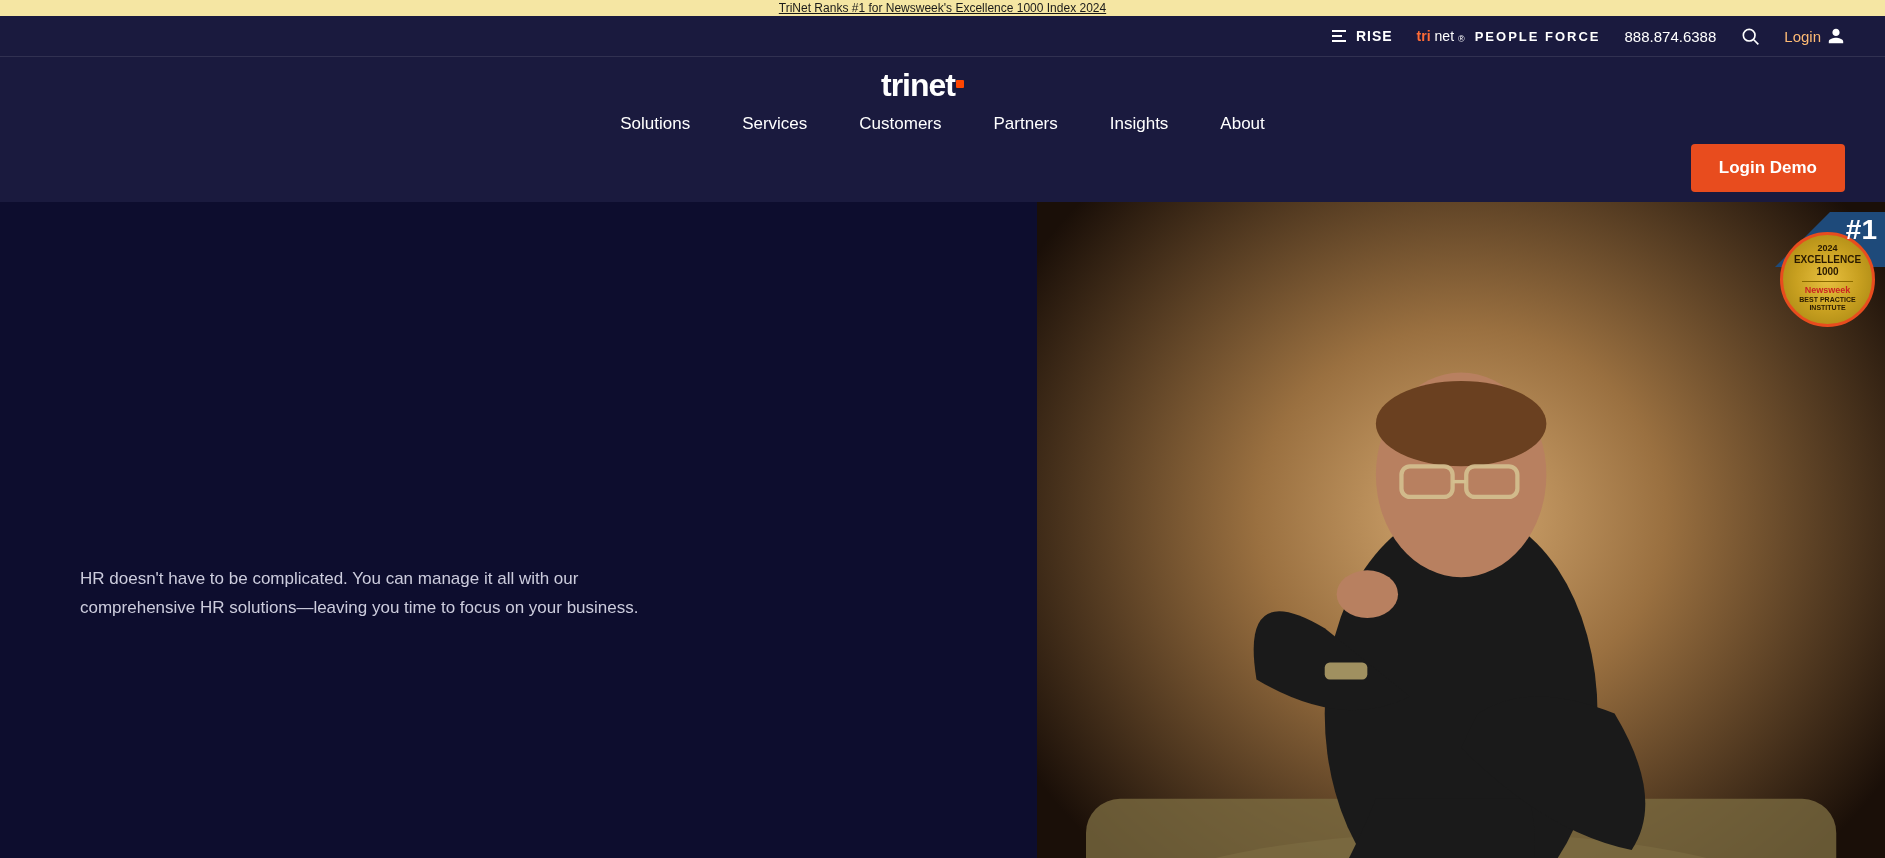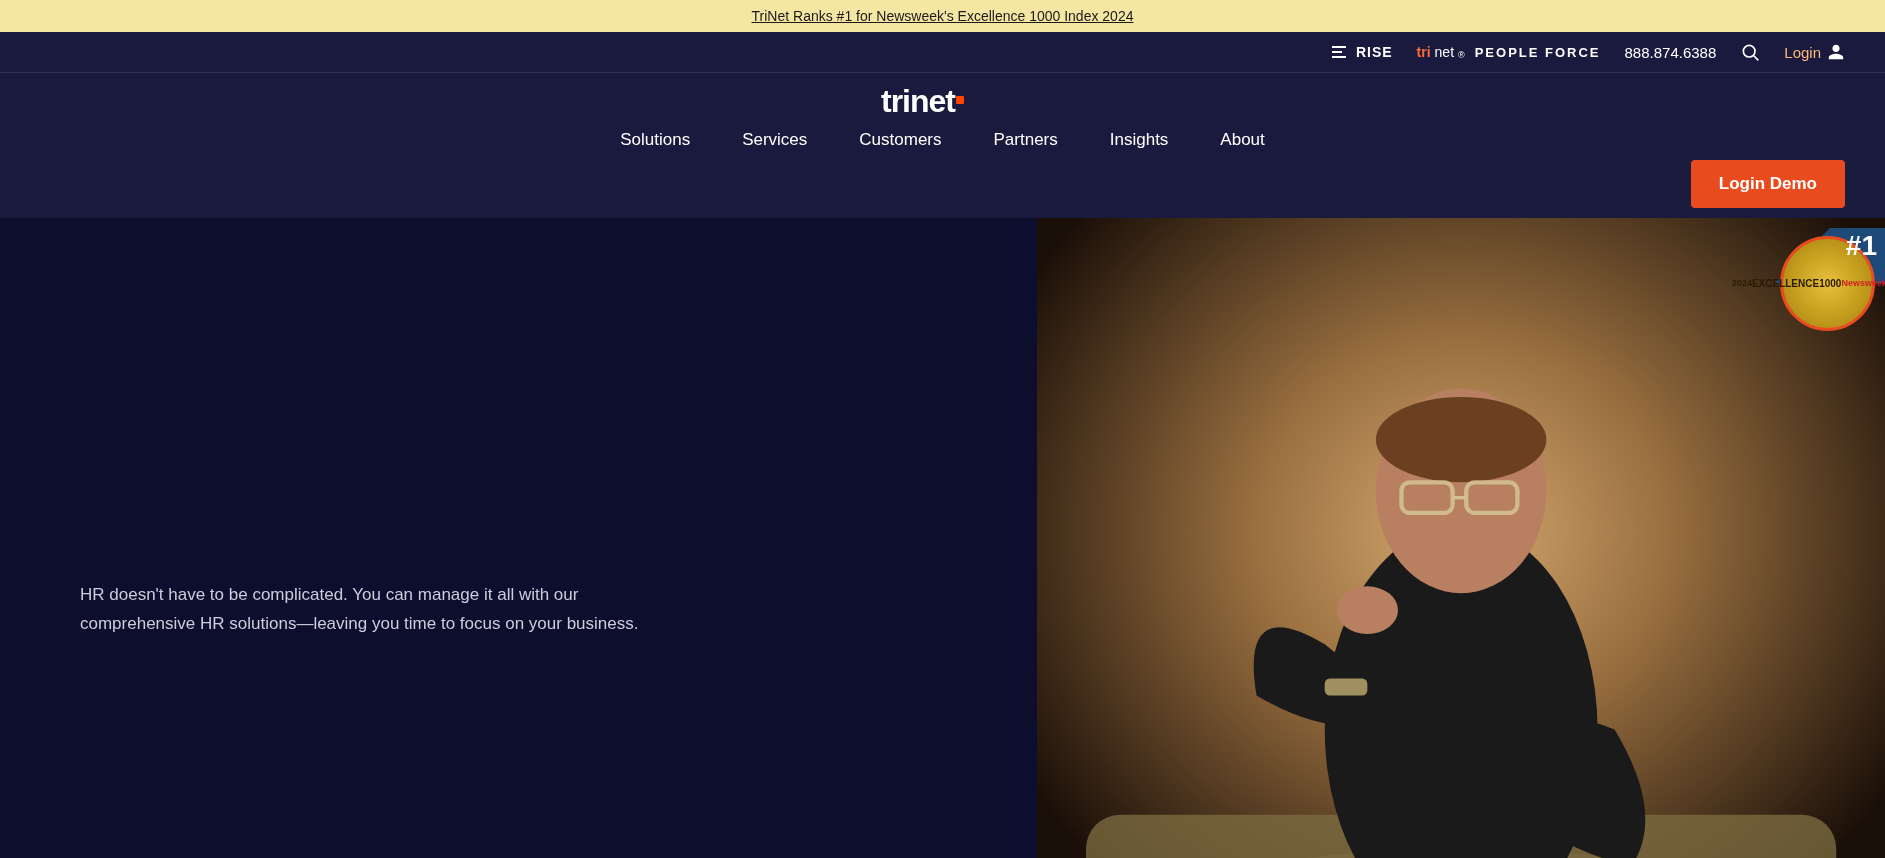--- a/index.html
+++ b/index.html
@@ -2,22 +2,22 @@
 <html><head>
   <meta charset="utf-8">
   <style>
     * { margin: 0; padding: 0; box-sizing: border-box; }
     body { font-family: 'Arial', sans-serif; overflow-x: hidden; }
 
     
     .top-banner {
       background-color: #f5e6a3;
       text-align: center;
-      padding: 8px 20px;
-      font-size: 14px;
+      padding: 1px 20px;
+      font-size: 12px;
       color: #1a1a1a;
     }
     .top-banner a {
       color: #1a1a1a;
       text-decoration: underline;
       font-weight: 500;
     }
 
     
     .secondary-nav {
@@ -354,21 +354,21 @@
       </svg>
     </div>
   </div>
 
   <div class="award-badge">
 
     <div style="position:absolute;top:0;right:0;width:0;height:0;border-left:55px solid transparent;border-right:55px solid #1e4a7a;border-bottom:55px solid #1e4a7a;"></div>
 
     <div style="position:absolute;top:4px;right:8px;color:#ffffff;font-size:28px;font-weight:900;z-index:5;line-height:1;">#1</div>
 
-    <div style="position:absolute;top:8px;right:10px;width:95px;height:95px;border-radius:50%;background:radial-gradient(circle,#e8c040 0%,#c8a020 50%,#a08010 100%);border:3px solid #e84c1e;display:flex;align-items:center;justify-content:center;padding:8px;">
+    <div style="position:absolute;top:20px;right:10px;width:95px;height:95px;border-radius:50%;background:radial-gradient(circle,#e8c040 0%,#c8a020 50%,#a08010 100%);border:3px solid #e84c1e;display:flex;flex-direction:column;align-items:center;padding:8px;">
       <div style="font-size:9px;font-weight:900;color:#2a1a00;text-align:center;line-height:1.2;text-transform:uppercase;">2024</div>
       <div style="font-size:10px;font-weight:900;color:#2a1a00;text-align:center;line-height:1.2;text-transform:uppercase;">EXCELLENCE</div>
       <div style="font-size:10px;font-weight:900;color:#2a1a00;text-align:center;line-height:1.2;text-transform:uppercase;">1000</div>
       <div style="width:70%;height:1px;background:#8a6a00;margin:3px 0;"></div>
       <div style="font-size:9px;font-weight:800;color:#cc2222;text-align:center;line-height:1.2;">Newsweek</div>
       <div style="font-size:7px;font-weight:600;color:#2a1a00;text-align:center;line-height:1.2;text-transform:uppercase;">BEST PRACTICE INSTITUTE</div>
     </div>
   </div>
 
 </section>

